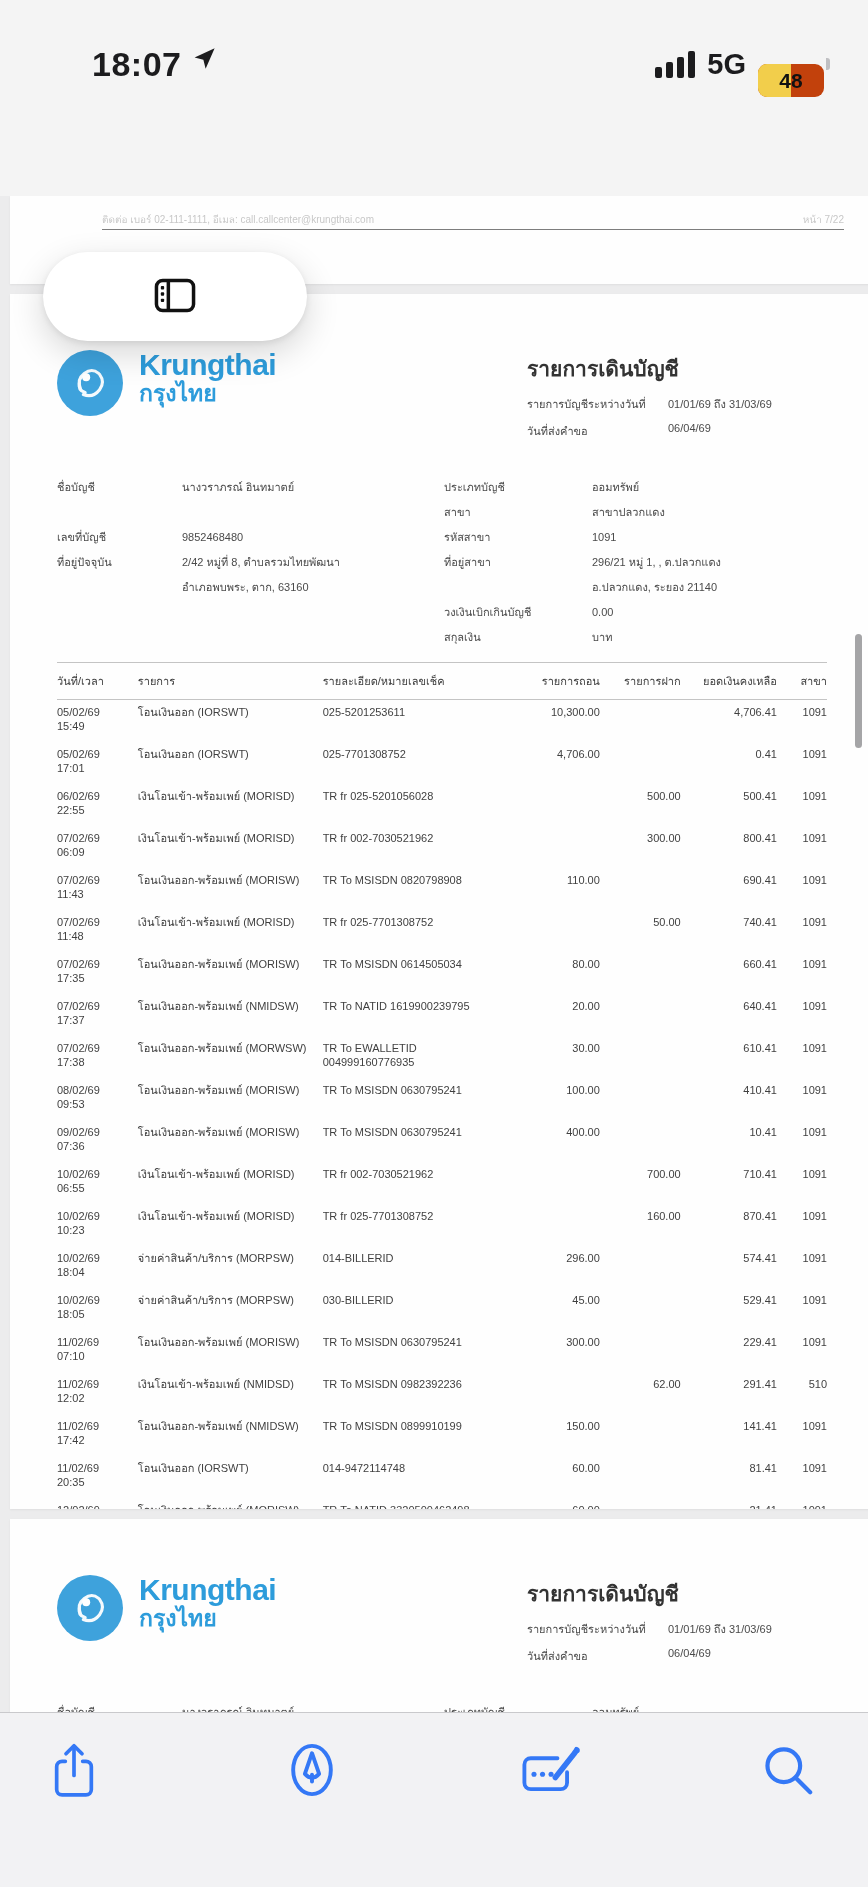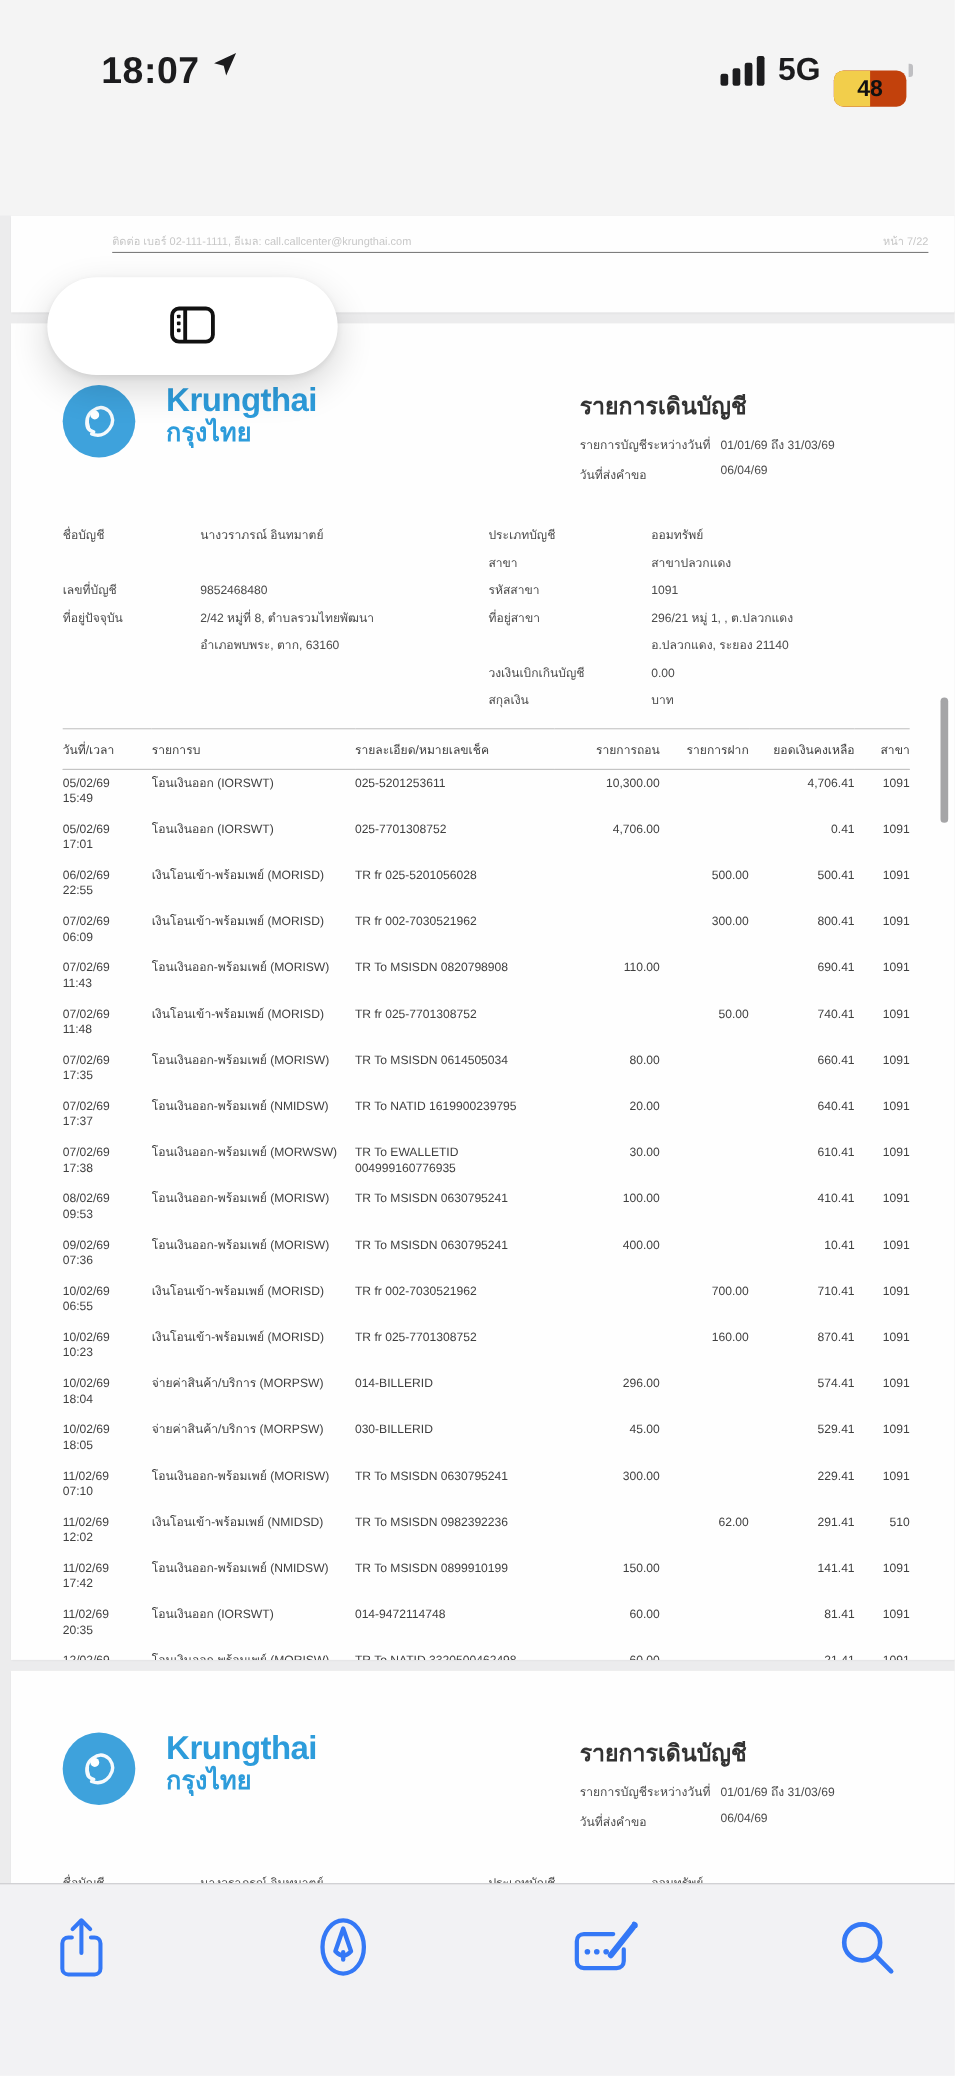--- a/index.html
+++ b/index.html
@@ -44,28 +44,28 @@
     display:flex; justify-content:space-between; font-size:10px; color:#9a9a9a; opacity:.55; }
   .page-prev .rule { position:absolute; top:33px; left:92px; right:30px; border-top:1.5px solid #7d7d7d; }
 
   .page-gap { height:10px; }
 
   .page-main { height:1215px; padding:0 47px; overflow:hidden; }
   .page-next { height:420px; padding:0 47px; margin-top:10px; overflow:hidden; }
 
   
   .stmt-head { display:flex; justify-content:space-between; margin-top:56px; }
-  .brand { display:flex; align-items:flex-start; gap:28px; }
+  .brand { display:flex; align-items:flex-start; gap:16px; }
   .logo-circle { width:66px; height:66px; border-radius:50%; background:#3EA2DC;
     display:flex; align-items:center; justify-content:center; flex:0 0 auto; }
   .brand-text .en { font-size:30px; font-weight:700; color:#2D9CDB; letter-spacing:-.5px; line-height:30px; }
   .brand-text .th { font-size:23px; font-weight:700; color:#2D9CDB; line-height:26px; }
   .stmt-title-block { width:300px; margin-top:2px; }
   .stmt-title { font-size:21px; font-weight:700; color:#333; margin-bottom:10px; }
-  .stmt-row { display:flex; font-size:11px; color:#4a4a4a; margin-bottom:9px; }
+  .stmt-row { display:flex; font-size:11px; color:#4a4a4a; margin-bottom:9px;gap:13px; }
   .stmt-row .lbl { width:128px; flex:0 0 auto; }
 
   
   .acct-grid { margin-top:26px; font-size:11px; color:#4a4a4a; }
   .acct-row { display:flex; line-height:25px; }
   .acct-row .c1 { width:125px; flex:0 0 auto; }
   .acct-row .c2 { width:262px; flex:0 0 auto; }
   .acct-row .c3 { width:148px; flex:0 0 auto; }
   .acct-row .c4 { flex:1; }
 
@@ -227,21 +227,21 @@
             <col class="c-desc">
             <col class="c-detail">
           <col class="c-wd">
             <col class="c-dep">
             <col class="c-bal">
             <col class="c-br">
         </colgroup>
         <thead>
           <tr>
             <th>วันที่/เวลา</th>
-            <th>รายการบ</th>
+            <th>รายการ</th>
             <th>รายละเอียด/หมายเลขเช็ค</th>
             <th class="num">รายการถอน</th>
             <th class="num">รายการฝาก</th>
             <th class="num">ยอดเงินคงเหลือ</th>
             <th class="num">สาขา</th>
           </tr>
         </thead>
         <tbody>
             <tr class="tx-row">
               <td>05/02/69<div class="tx-sub">15:49</div></td>

